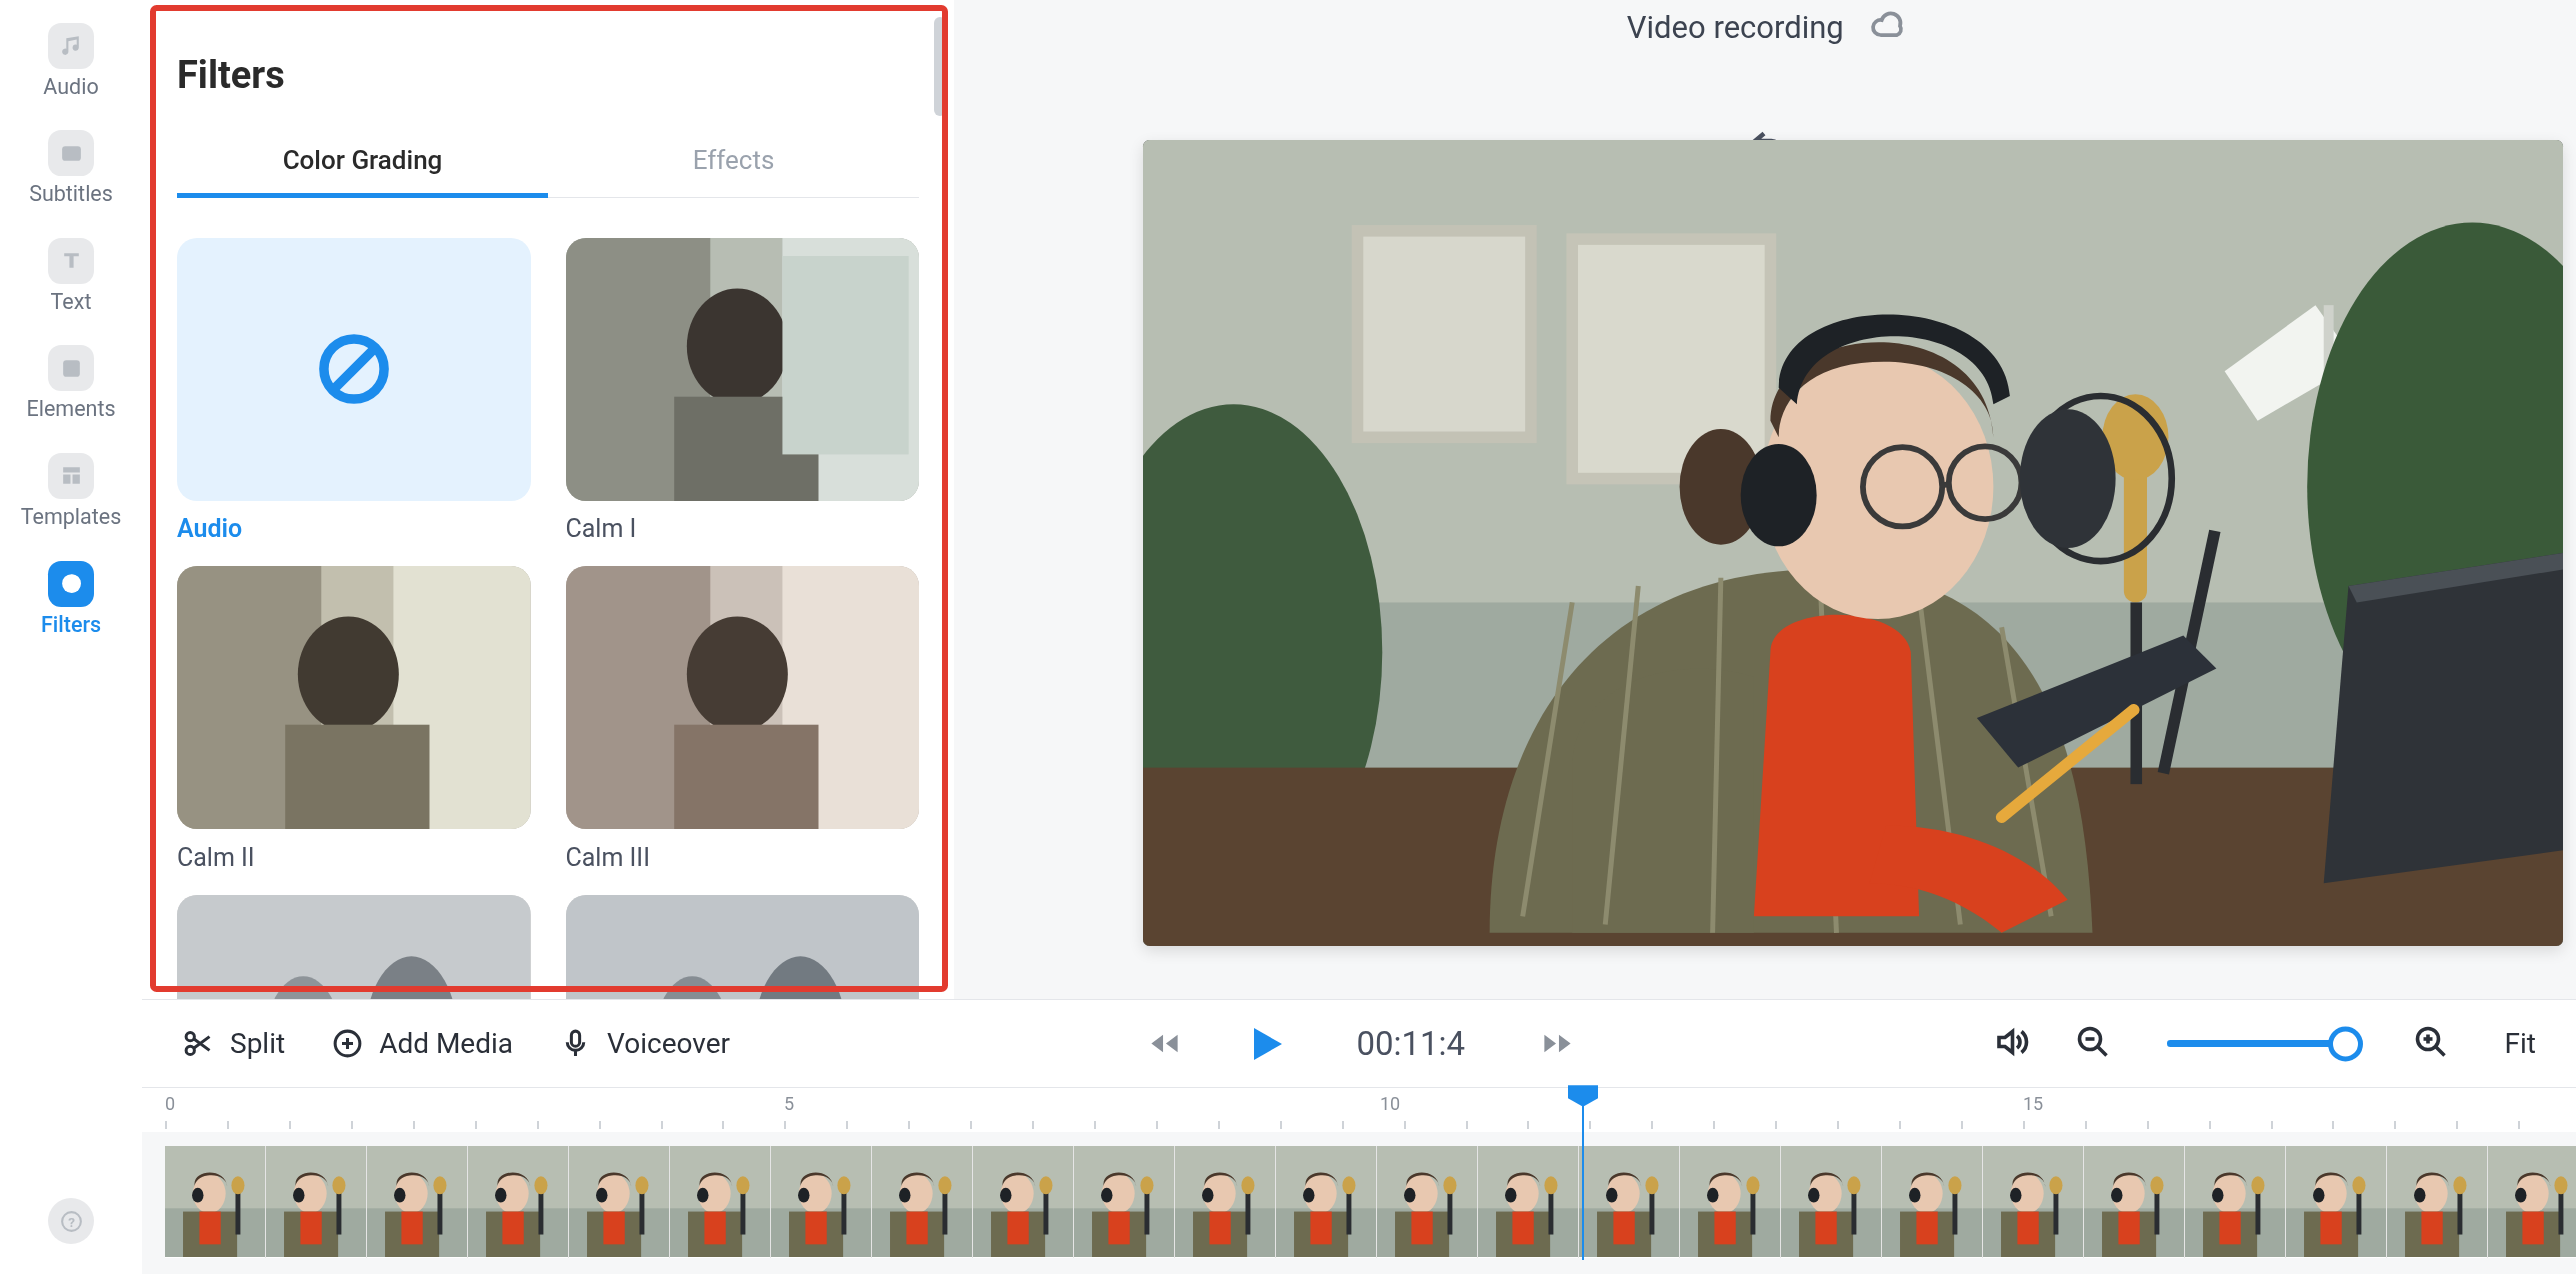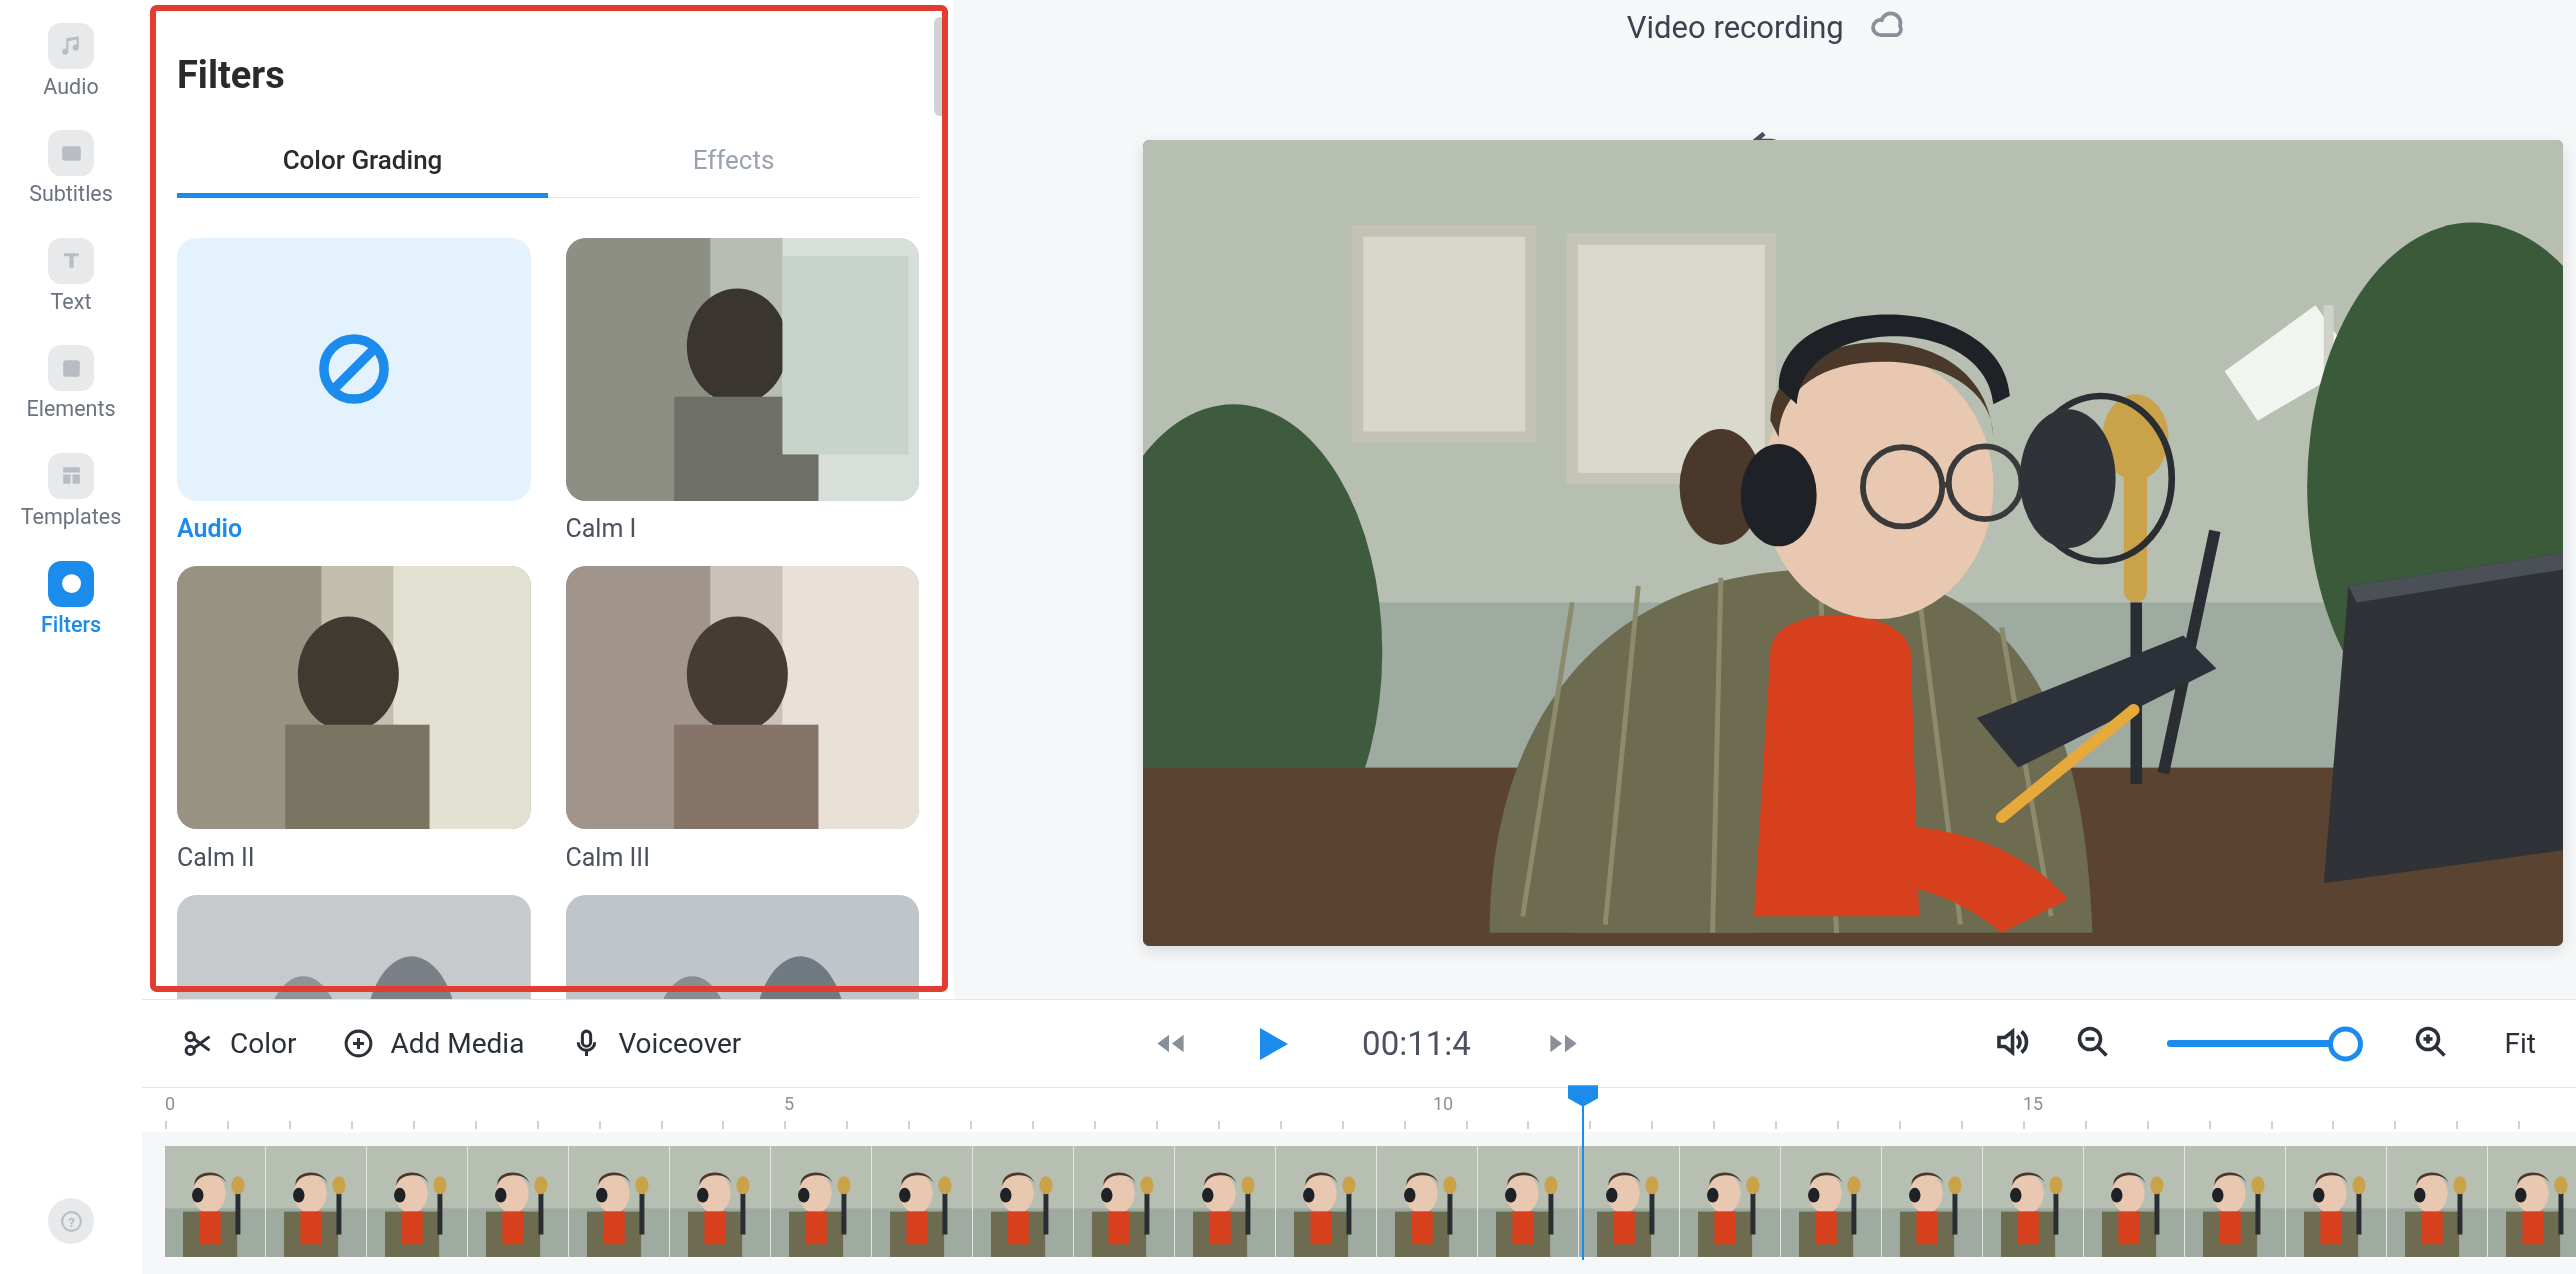--- a/index.html
+++ b/index.html
@@ -344,21 +344,21 @@
   </svg>
 </div>
 
 <div class="tlbar">
   <div class="tool">
     <svg viewBox="0 0 24 24">
         <circle cx="6" cy="7" r="3"></circle>
         <circle cx="6" cy="17" r="3"></circle>
         <path d="M8.5 8.5L20 17M8.5 15.5L20 7"></path>
       </svg>
-    <span>Color</span>
+    <span>Split</span>
   </div>
   <div class="tool">
     <svg viewBox="0 0 24 24">
         <circle cx="12" cy="12" r="9"></circle>
         <path d="M12 8v8M8 12h8"></path>
       </svg>
     <span>Add Media</span>
   </div>
   <div class="tool">
     <svg viewBox="0 0 24 24">
@@ -399,21 +399,21 @@
         <line x1="15" y1="15" x2="21" y2="21"></line>
         <line x1="7" y1="10" x2="13" y2="10"></line>
         <line x1="10" y1="7" x2="10" y2="13"></line>
       </svg></div>
   <div class="fit">Fit</div>
 </div>
 
 <div class="ruler">
   <span class="tick" style="left:23px">0</span>
   <span class="tick" style="left:642px">5</span>
-  <span class="tick" style="left:1291px">10</span>
+  <span class="tick" style="left:1238px">10</span>
   <span class="tick" style="left:1881px">15</span>
 <div class="micro" style="left: 23px;"></div>
     <div class="micro" style="left: 85px;"></div>
     <div class="micro" style="left: 147px;"></div>
     <div class="micro" style="left: 209px;"></div>
     <div class="micro" style="left: 271px;"></div>
     <div class="micro" style="left: 333px;"></div>
     <div class="micro" style="left: 395px;"></div>
     <div class="micro" style="left: 457px;"></div>
     <div class="micro" style="left: 519px;"></div>

